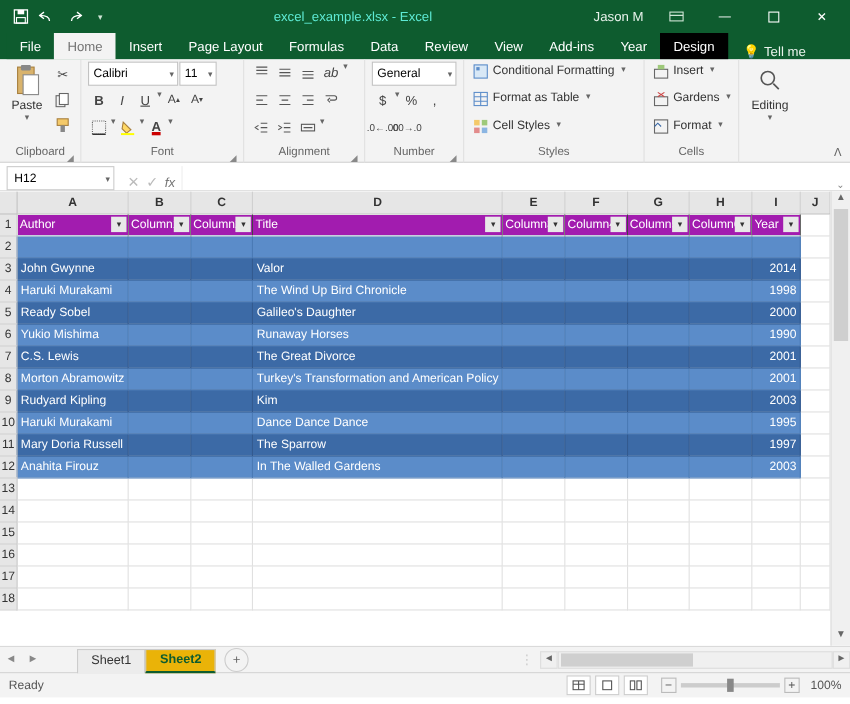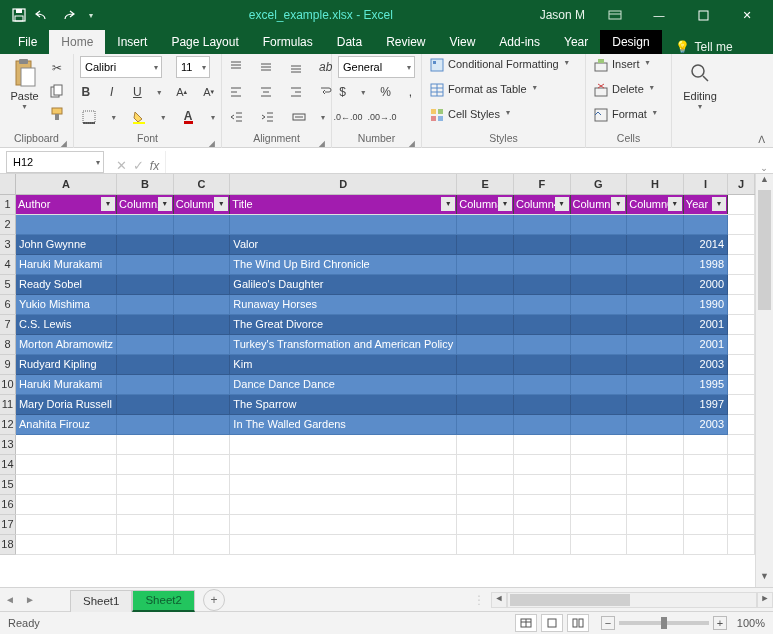--- a/index.html
+++ b/index.html
@@ -26,21 +26,21 @@
 .ribbon { height: 94px; background: #f3f3f3; border-bottom: 1px solid #d4d4d4; display: flex; position: relative; }
 .ribbon .collapse { position: absolute; right: 8px; bottom: 2px; font-size: 10px; color: #666; cursor: pointer; }
 .group { height: 94px; border-right: 1px solid #e0e0e0; display: flex; flex-direction: column; padding: 2px 6px 0; }
 .group-body { flex: 1; display: flex; align-items: flex-start; gap: 4px; }
 .group-label { height: 16px; font-size: 10.5px; color: #666; text-align: center; position: relative; }
 .group-label .launcher { position: absolute; right: 0; bottom: 0; font-size: 8px; color: #888; cursor: pointer; }
 .btn-big { display: flex; flex-direction: column; align-items: center; width: 44px; cursor: pointer; padding-top: 2px; }
 .btn-big .ic { width: 30px; height: 30px; display: flex; align-items: center; justify-content: center; font-size: 22px; }
 .btn-big .lbl { font-size: 11px; color: #333; margin-top: 2px; }
 .col { display: flex; flex-direction: column; gap: 3px; }
-.row { display: flex; align-items: center; gap: 14px; height: 22px; }
+.row { display: flex; align-items: flex-start; gap: 1px; height: 22px; }
 .mini { width: 20px; height: 20px; display: inline-flex; align-items: center; justify-content: center; font-size: 12px; color: #444; cursor: pointer; border: 1px solid transparent; }
 .combo { height: 22px; border: 1px solid #c2c2c2; background: #fff; font-size: 11px; padding: 0 14px 0 4px; display: inline-flex; align-items: center; position: relative; cursor: pointer; }
 .combo::after { content: "▾"; position: absolute; right: 3px; font-size: 8px; color: #666; }
 .styles-item { display: flex; gap: 4px; height: 22px; font-size: 11px; color: #333; cursor: pointer; padding: 0 2px; }
 .styles-item .drop { font-size: 8px; color: #666; margin-left: 2px; }
 .ic-sq { width: 14px; height: 14px; display: inline-block; }
 
 
 .fbar { height: 26px; display: flex; align-items: flex-end; border-bottom: 1px solid #d4d4d4; background: #fff; }
 .namebox { width: 98px; height: 22px; border: 1px solid #ccc; margin: 0 6px; display: flex; align-items: center; padding: 0 14px 0 6px; font-size: 11px; position: relative; cursor: text; }
@@ -68,21 +68,21 @@
 .thdr { background: #a21caf; color: #fff; font-size: 11px; padding: 0 2px; position: relative; border-right: 1px solid #444 !important; }
 .thdr .drop { position: absolute; right: 1px; top: 2px; width: 14px; height: 14px; background: #e8e8e8; color: #333; font-size: 8px; display: flex; align-items: center; justify-content: center; cursor: pointer; }
 .band-light td.cell.intbl { background: #5b8cc9; color: #fff; border-right-color: #4a7ab5; border-bottom-color: #4a7ab5; }
 .band-dark td.cell.intbl { background: #3c6aa6; color: #fff; border-right-color: #335a8f; border-bottom-color: #335a8f; }
 .yr { text-align: right; }
 
 
 .sheetbar { height: 24px; background: #f3f3f3; border-top: 1px solid #d4d4d4; display: flex; align-items: center; }
 .st-nav { width: 20px; text-align: center; color: #888; font-size: 10px; cursor: pointer; }
 .st-tab { height: 22px; padding: 0 12px; border: 1px solid #ccc; border-bottom: none; background: #ececec; font-size: 11.5px; color: #333; display: flex; align-items: center; margin-top: 2px; cursor: pointer; }
-.st-tab.active { background: #22c55e; color: #0e5c2f; font-weight: normal; border-bottom: 2px solid #0e5c2f; }
+.st-tab.active { background: #eab308; color: #0e5c2f; font-weight: bold; border-bottom: 2px solid #0e5c2f; }
 .st-add { width: 22px; height: 22px; border: 1px solid #ccc; border-radius: 50%; display: flex; align-items: center; justify-content: center; margin-left: 8px; font-size: 12px; color: #666; cursor: pointer; }
 .hscroll { flex: 1; display: flex; align-items: center; justify-content: flex-end; gap: 0; margin-left: 40px; }
 .hs-sep { color: #ccc; padding: 0 6px; }
 .hs-track { flex: 1; height: 16px; background: #f0f0f0; border: 1px solid #dcdcdc; position: relative; max-width: 250px; cursor: pointer; }
 .hs-track .thumb { position: absolute; top: 1px; bottom: 1px; left: 2px; width: 120px; background: #cfcfcf; }
 .hs-arr { width: 16px; height: 16px; background: #f0f0f0; border: 1px solid #dcdcdc; text-align: center; font-size: 9px; color: #666; cursor: pointer; }
 
 
 .status { height: 23px; background: #f3f3f3; border-top: 1px solid #d4d4d4; display: flex; align-items: center; font-size: 11px; color: #555; padding: 0 8px; }
 .view-btns { display: flex; gap: 4px; margin-left: auto; margin-right: 12px; }
@@ -371,21 +371,21 @@
             <span>Insert</span>
             <span class="drop">▾</span>
           </div>
         <div class="styles-item">
             <span class="ic-sq">
               <svg width="14" height="14">
                 <rect x="1" y="5" width="12" height="8" fill="none" stroke="#666"></rect>
                 <path d="M4 1l6 4M10 1l-6 4" stroke="#c44"></path>
               </svg>
             </span>
-            <span>Delete</span>
+            <span>Gardens</span>
             <span class="drop">▾</span>
           </div>
         <div class="styles-item">
             <span class="ic-sq">
               <svg width="14" height="14">
                 <rect x="1" y="1" width="12" height="12" fill="none" stroke="#666"></rect>
                 <path d="M1 7l3-3 3 3" stroke="#3c6aa6" fill="none"></path>
               </svg>
             </span>
             <span>Format</span>

